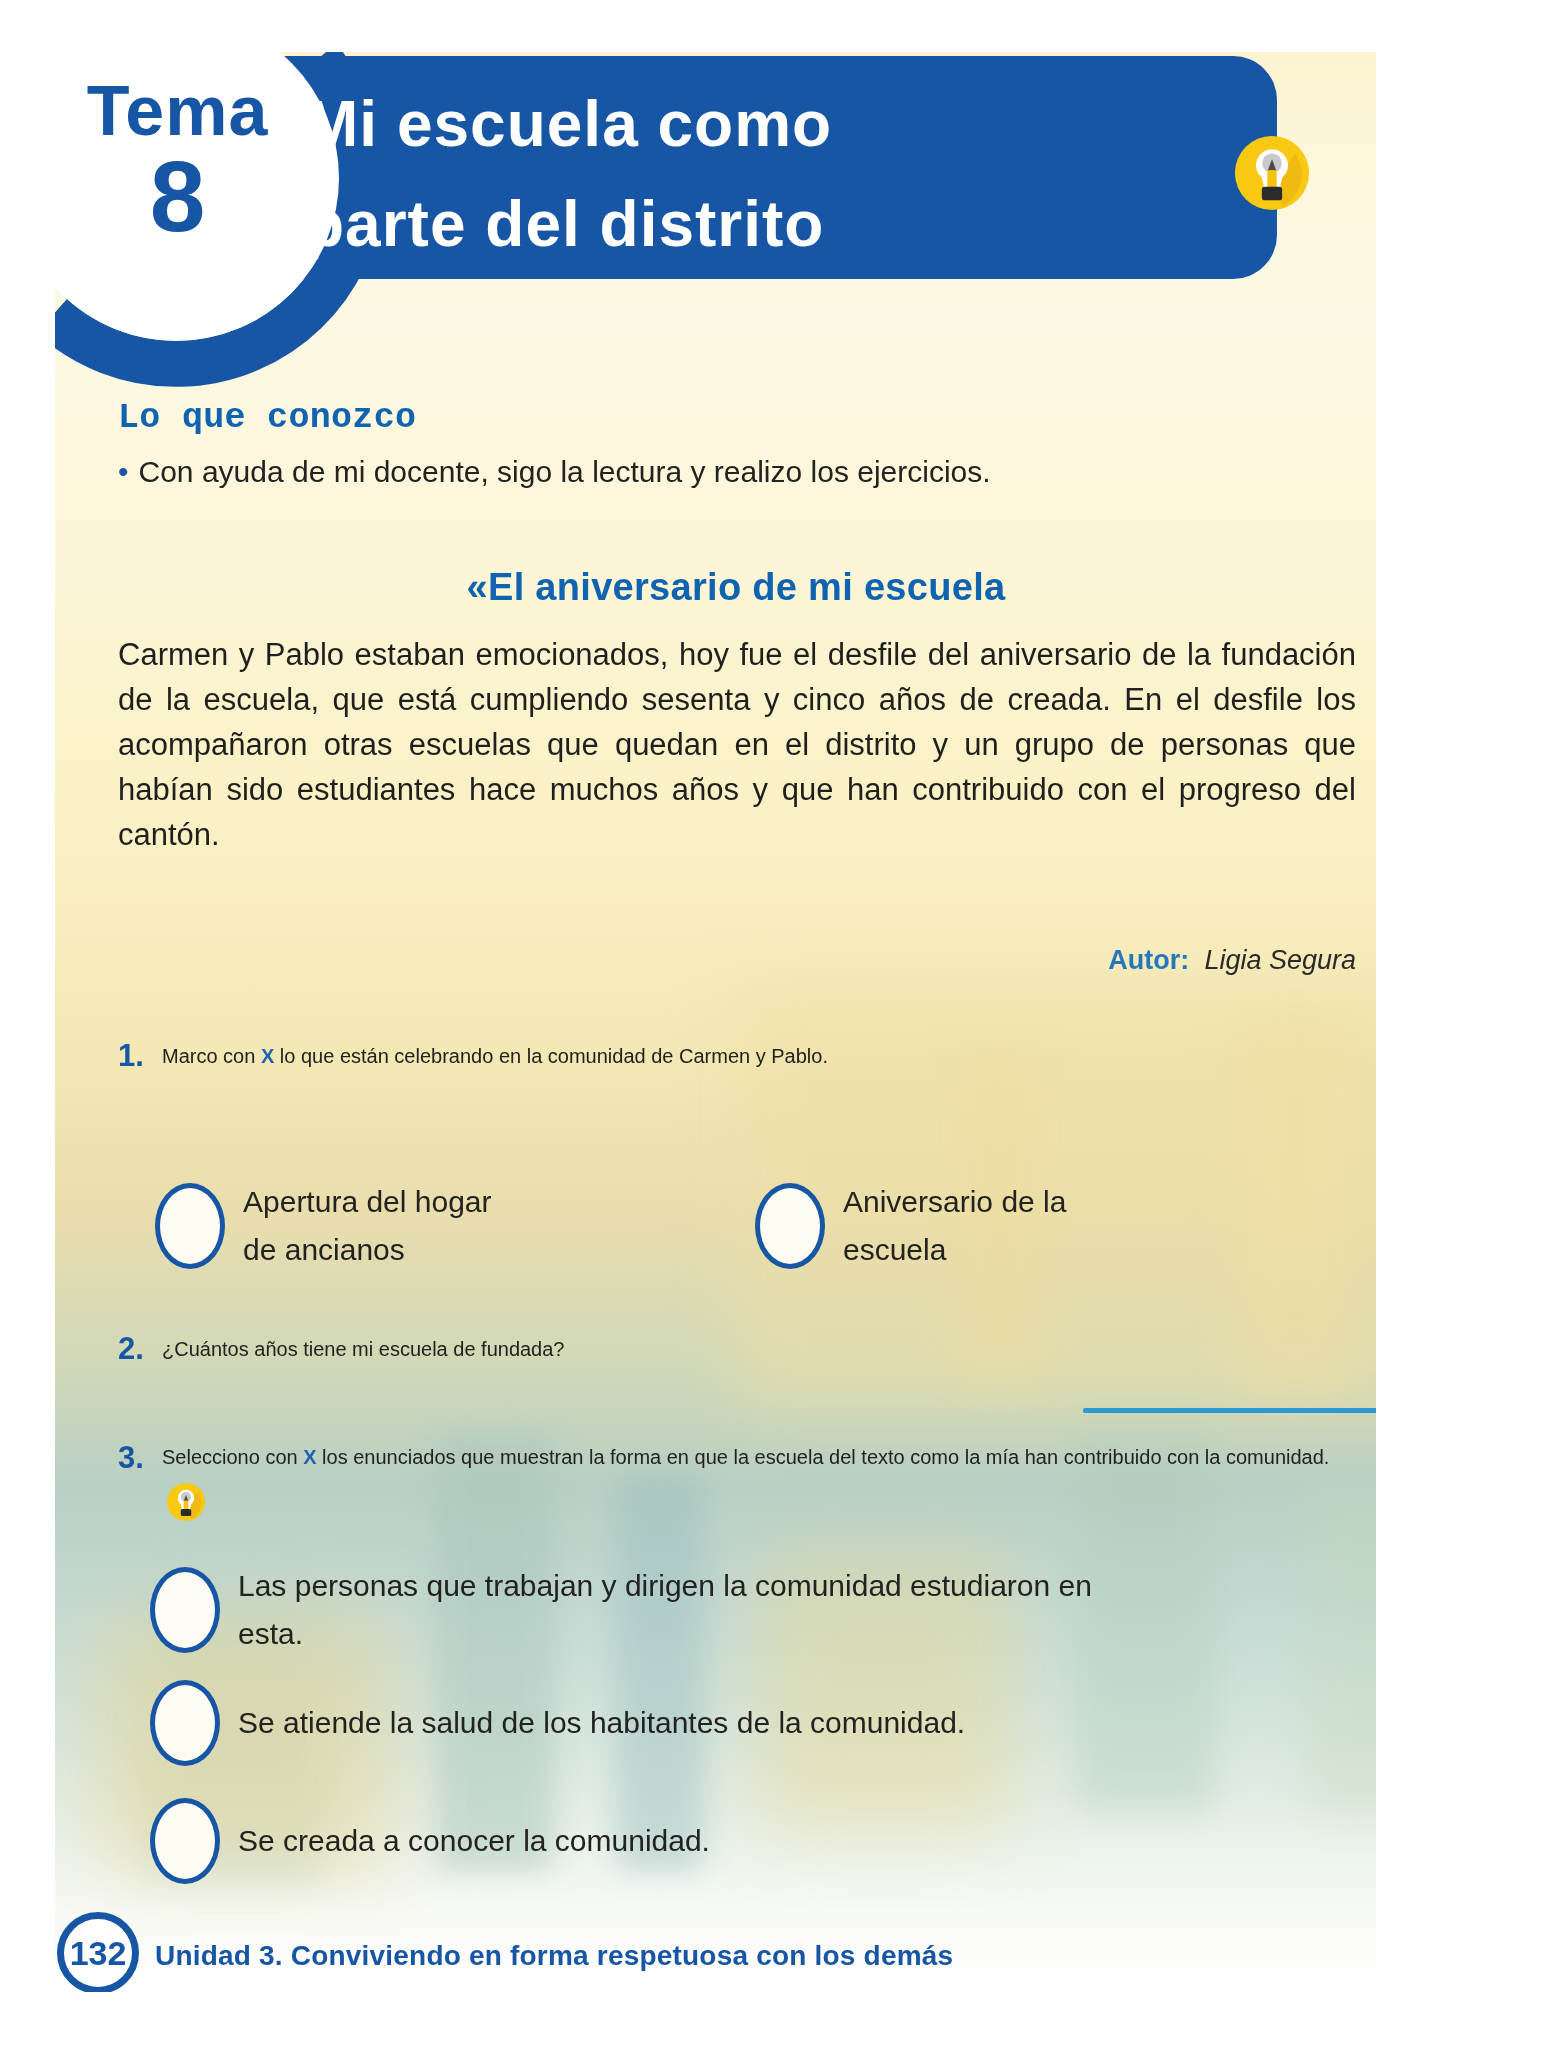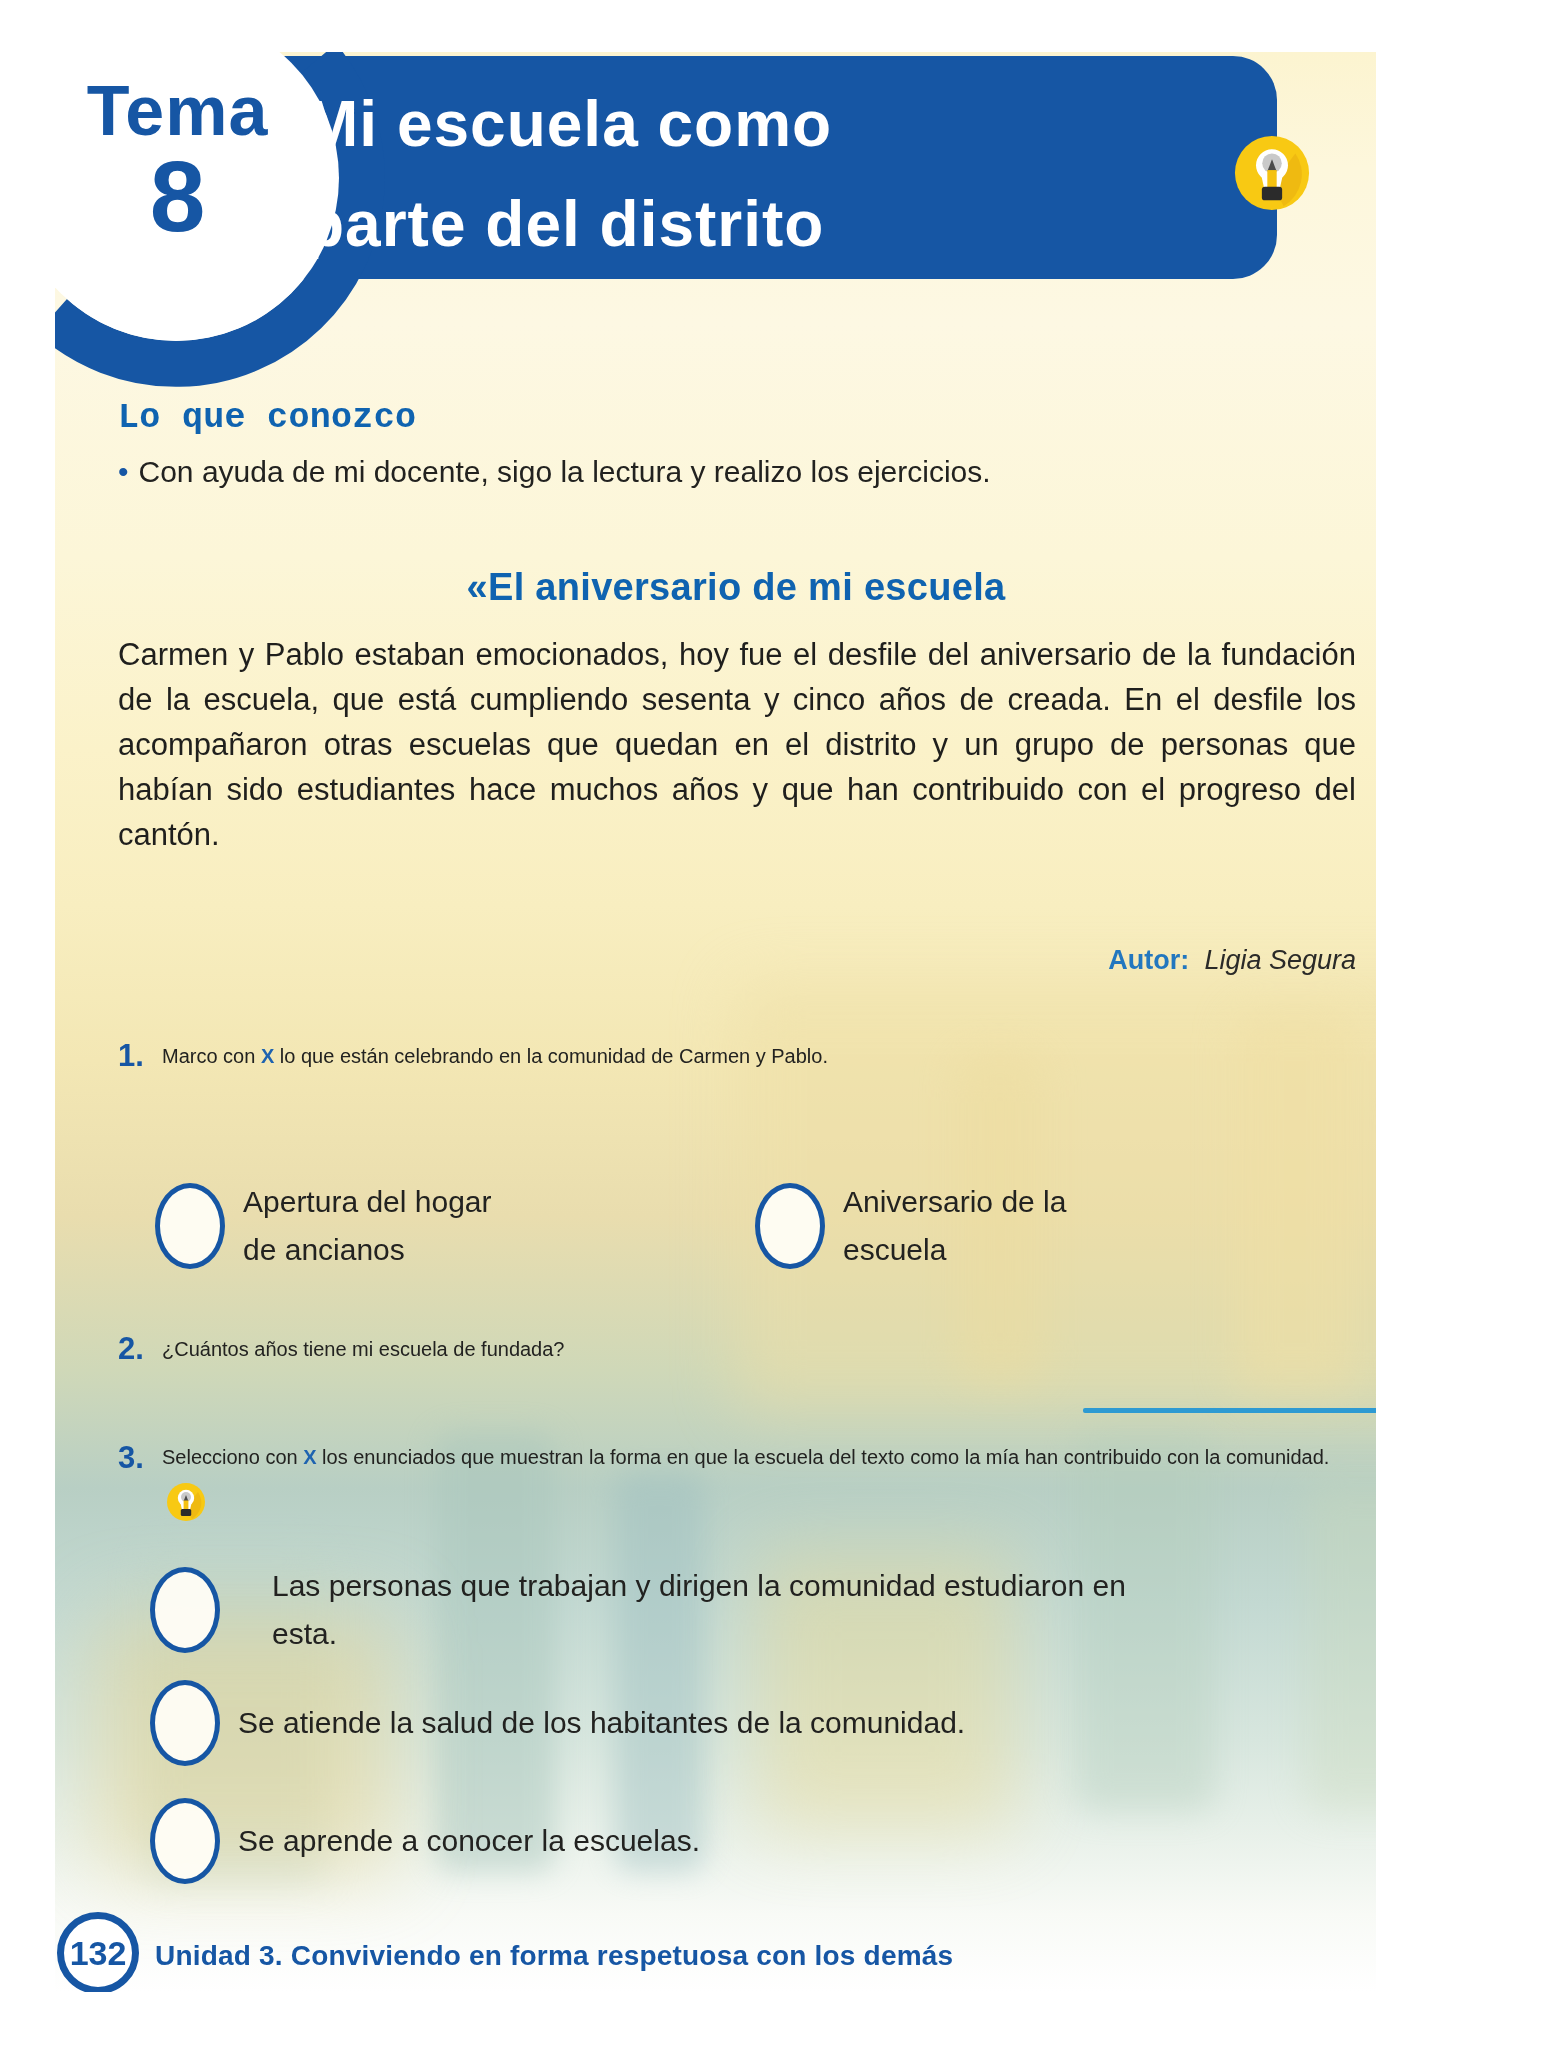--- a/index.html
+++ b/index.html
@@ -139,29 +139,29 @@
           <circle cx="20" cy="15" r="5" fill="#c9c9c9"></circle>
           <path d="M 20 13 L 22.3 19 L 17.7 19 Z" fill="#4a4a4a"></path>
           <rect x="17.6" y="18.5" width="4.8" height="9" fill="#f5c211"></rect>
           <rect x="14.8" y="27" width="10.4" height="7" rx="1.5" fill="#2b2b2b"></rect>
         </svg>
       </div>
     </div>
 
     <div class="opt" style="left:95px;top:1510px;">
       <span class="circle"></span>
-      <span class="opt-label" style="width:880px;margin-left:34px;">Las personas que trabajan y dirigen la comunidad estudiaron en esta.</span>
+      <span class="opt-label" style="width:880px;">Las personas que trabajan y dirigen la comunidad estudiaron en esta.</span>
     </div>
     <div class="opt" style="left:95px;top:1628px;">
       <span class="circle"></span>
       <span class="opt-label" style="width:1050px;">Se atiende la salud de los habitantes de la comunidad.</span>
     </div>
     <div class="opt" style="left:95px;top:1746px;">
       <span class="circle"></span>
-      <span class="opt-label" style="width:1050px;">Se aprende a conocer la escuelas.</span>
+      <span class="opt-label" style="width:1050px;">Se creada a conocer la comunidad.</span>
     </div>
 
     <div class="footer-circle">
       <span>132</span>
     </div>
     <div class="footer-text">Unidad 3. Conviviendo en forma respetuosa con los demás</div>
 
   </div>
 </div>
 

